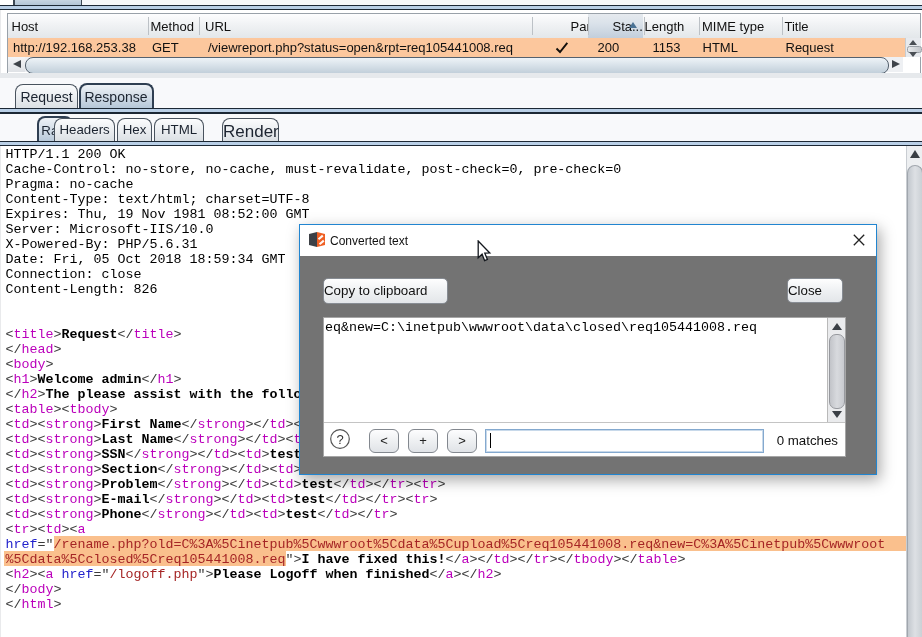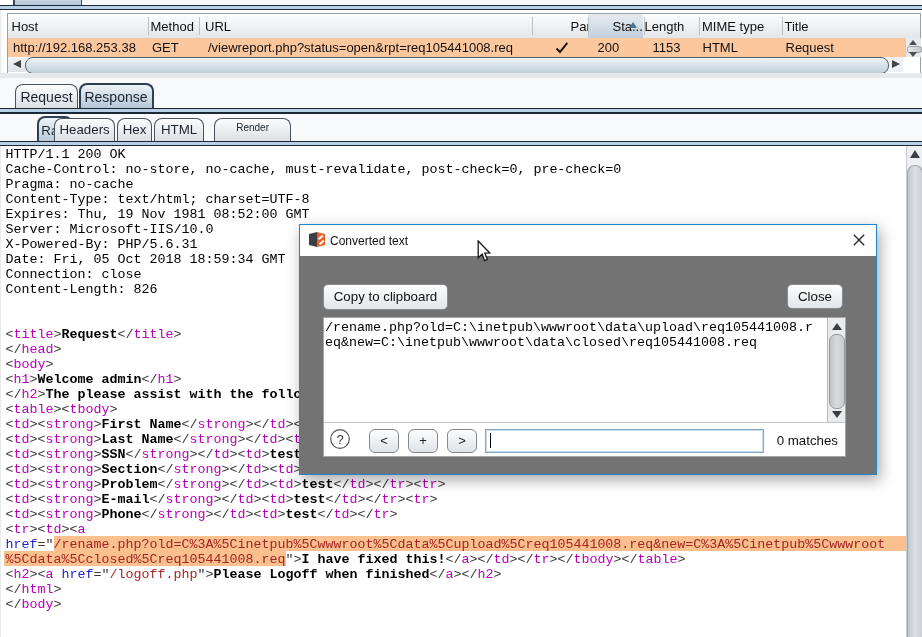--- a/index.html
+++ b/index.html
@@ -47,21 +47,21 @@
 #mvsb{position:absolute;left:905.5px;top:145.6px;width:16.5px;height:492px;background:#edeff1;border-left:1px solid #c9cdd2;}
 #mvsb .thumb{position:absolute;left:0.5px;top:19px;width:14px;height:473px;border-radius:8px 8px 0 0;
   border:1px solid #a0a6ad;border-bottom:none;background:linear-gradient(90deg,#c3c8ce,#dde0e4 50%,#cbd0d5);}
 
 #dlg{position:absolute;left:299px;top:224px;width:566px;height:249px;background:#737373;
   border:1px solid #2185d0;box-shadow:3px 5px 14px rgba(0,0,0,0.35);padding-left:10px;}
 #dlgtitle{position:absolute;left:0;top:0;width:100%;height:31px;background:#fff;}
 #dlgtitle .txt{position:absolute;left:30px;top:9px;font-size:12px;color:#111;}
 .btn{position:absolute;border:1px solid #878c93;border-radius:5px;
   background:linear-gradient(#fefefe,#eff1f3 50%,#e3e6e9);
-  font-size:13.3px;color:#111;text-align:center;margin-top:6px;}
+  font-size:13.3px;color:#111;text-align:left;}
 #container{position:absolute;left:23px;top:92px;width:521px;height:138px;background:#fff;border:1px solid #a6a6a6;}
 #dlgtext{position:absolute;left:1px;top:2px;font-family:"Liberation Mono",monospace;
   font-size:13.333px;line-height:15px;color:#000;}
 #dlgtext div{height:15px;white-space:pre;}
 #dlgsb{position:absolute;right:0px;top:0px;width:17px;height:104px;background:#eaebed;border-left:1px solid #b9b9b9;}
 #dlgsb .thumb{position:absolute;left:1px;top:16px;width:14px;height:73px;border-radius:7px;
   border:1px solid #97999e;background:linear-gradient(90deg,#c2c4c9,#d8dade 50%,#c8cacf);}
 #searchbar{position:absolute;left:0;top:104px;width:100%;height:33px;border-top:1px solid #c4c4c4;background:#fff;}
 .sbtn{position:absolute;top:6px;width:28px;height:22px;border:1px solid #83888f;border-radius:6px;
   background:linear-gradient(#fdfdfe,#eef0f2 50%,#e0e3e7);text-align:center;font-size:13px;color:#222;line-height:22px;}
@@ -144,21 +144,21 @@
     </div>
   <div class="tab" style="left:54px;width:59.2px;top:117.5px;height:23px;font-size:13.3px;">
       <span style="top:3.5px;">Headers</span>
     </div>
   <div class="tab" style="left:117px;width:33.2px;top:117.5px;height:23px;font-size:13.3px;">
       <span style="top:3.5px;">Hex</span>
     </div>
   <div class="tab" style="left:154px;width:48.2px;top:117.5px;height:23px;font-size:13.3px;">
       <span style="top:3.5px;">HTML</span>
     </div>
-  <div class="tab" style="left:214px;width:55.2px;top:117.5px;height:23px;font-size:10px;padding-left:20px;">
+  <div class="tab" style="left:222px;width:55.2px;top:117.5px;height:23px;font-size:17px;">
       <span style="top:3.5px;">Render</span>
     </div>
   <div class="band" style="top:140.5px;"></div>
 
   <div class="hl1"></div>
   <div class="hl2"></div>
 
   <div id="maintext">
 <div>HTTP/1.1 200 OK</div>
 <div>Cache-Control: no-store, no-cache, must-revalidate, post-check=0, pre-check=0</div>
@@ -182,22 +182,22 @@
 <div><span class="b">&lt;</span><span class="t">td</span><span class="b">&gt;&lt;</span><span class="t">strong</span><span class="b">&gt;</span><span class="s">Last Name</span><span class="b">&lt;/</span><span class="t">strong</span><span class="b">&gt;&lt;/</span><span class="t">td</span><span class="b">&gt;&lt;</span><span class="t">td</span><span class="b">&gt;</span><span class="s">test</span><span class="b">&lt;/</span><span class="t">td</span><span class="b">&gt;&lt;/</span><span class="t">tr</span><span class="b">&gt;&lt;</span><span class="t">tr</span><span class="b">&gt;</span></div>
 <div><span class="b">&lt;</span><span class="t">td</span><span class="b">&gt;&lt;</span><span class="t">strong</span><span class="b">&gt;</span><span class="s">SSN</span><span class="b">&lt;/</span><span class="t">strong</span><span class="b">&gt;&lt;/</span><span class="t">td</span><span class="b">&gt;&lt;</span><span class="t">td</span><span class="b">&gt;</span><span class="s">test</span><span class="b">&lt;/</span><span class="t">td</span><span class="b">&gt;&lt;/</span><span class="t">tr</span><span class="b">&gt;&lt;</span><span class="t">tr</span><span class="b">&gt;</span></div>
 <div><span class="b">&lt;</span><span class="t">td</span><span class="b">&gt;&lt;</span><span class="t">strong</span><span class="b">&gt;</span><span class="s">Section</span><span class="b">&lt;/</span><span class="t">strong</span><span class="b">&gt;&lt;/</span><span class="t">td</span><span class="b">&gt;&lt;</span><span class="t">td</span><span class="b">&gt;</span><span class="s">test</span><span class="b">&lt;/</span><span class="t">td</span><span class="b">&gt;&lt;/</span><span class="t">tr</span><span class="b">&gt;&lt;</span><span class="t">tr</span><span class="b">&gt;</span></div>
 <div><span class="b">&lt;</span><span class="t">td</span><span class="b">&gt;&lt;</span><span class="t">strong</span><span class="b">&gt;</span><span class="s">Problem</span><span class="b">&lt;/</span><span class="t">strong</span><span class="b">&gt;&lt;/</span><span class="t">td</span><span class="b">&gt;&lt;</span><span class="t">td</span><span class="b">&gt;</span><span class="s">test</span><span class="b">&lt;/</span><span class="t">td</span><span class="b">&gt;&lt;/</span><span class="t">tr</span><span class="b">&gt;&lt;</span><span class="t">tr</span><span class="b">&gt;</span></div>
 <div><span class="b">&lt;</span><span class="t">td</span><span class="b">&gt;&lt;</span><span class="t">strong</span><span class="b">&gt;</span><span class="s">E-mail</span><span class="b">&lt;/</span><span class="t">strong</span><span class="b">&gt;&lt;/</span><span class="t">td</span><span class="b">&gt;&lt;</span><span class="t">td</span><span class="b">&gt;</span><span class="s">test</span><span class="b">&lt;/</span><span class="t">td</span><span class="b">&gt;&lt;/</span><span class="t">tr</span><span class="b">&gt;&lt;</span><span class="t">tr</span><span class="b">&gt;</span></div>
 <div><span class="b">&lt;</span><span class="t">td</span><span class="b">&gt;&lt;</span><span class="t">strong</span><span class="b">&gt;</span><span class="s">Phone</span><span class="b">&lt;/</span><span class="t">strong</span><span class="b">&gt;&lt;/</span><span class="t">td</span><span class="b">&gt;&lt;</span><span class="t">td</span><span class="b">&gt;</span><span class="s">test</span><span class="b">&lt;/</span><span class="t">td</span><span class="b">&gt;&lt;/</span><span class="t">tr</span><span class="b">&gt;</span></div>
 <div><span class="b">&lt;</span><span class="t">tr</span><span class="b">&gt;&lt;</span><span class="t">td</span><span class="b">&gt;&lt;</span><span class="t">a</span></div>
 <div><span class="an">href</span><span class="b">="</span><span class="av">/rename.php?old=C%3A%5Cinetpub%5Cwwwroot%5Cdata%5Cupload%5Creq105441008.req&amp;new=C%3A%5Cinetpub%5Cwwwroot</span></div>
 <div><span class="av">%5Cdata%5Cclosed%5Creq105441008.req</span><span class="b">"&gt;</span><span class="s">I have fixed this!</span><span class="b">&lt;/</span><span class="t">a</span><span class="b">&gt;&lt;/</span><span class="t">td</span><span class="b">&gt;&lt;/</span><span class="t">tr</span><span class="b">&gt;&lt;/</span><span class="t">tbody</span><span class="b">&gt;&lt;/</span><span class="t">table</span><span class="b">&gt;</span></div>
 <div><span class="b">&lt;</span><span class="t">h2</span><span class="b">&gt;&lt;</span><span class="t">a</span> <span class="an">href</span><span class="b">="</span><span class="av">/logoff.php</span><span class="b">"&gt;</span><span class="s">Please Logoff when finished</span><span class="b">&lt;/</span><span class="t">a</span><span class="b">&gt;&lt;/</span><span class="t">h2</span><span class="b">&gt;</span></div>
+<div><span class="b">&lt;/</span><span class="t">body</span><span class="b">&gt;</span></div>
 <div><span class="b">&lt;/</span><span class="t">html</span><span class="b">&gt;</span></div>
-<div><span class="b">&lt;/</span><span class="t">body</span><span class="b">&gt;</span></div>
   </div>
 
   <div id="mvsb">
     <div class="arrow" style="left:3px;top:4px;border-left:5.5px solid transparent;border-right:5.5px solid transparent;border-bottom:8px solid #3a3f45;"></div>
     <div class="thumb"></div>
   </div>
 
   <div id="dlg">
     <div id="dlgtitle">
       <svg class="abs" style="left:8px;top:6px;" width="18" height="17" viewBox="0 0 18 17">
@@ -207,21 +207,20 @@
       </svg>
       <span class="txt">Converted text</span>
       <svg class="abs" style="right:11px;top:9px;" width="12" height="12" viewBox="0 0 12 12">
           <path d="M0.8 0.8 L11.2 11.2 M11.2 0.8 L0.8 11.2" stroke="#222" stroke-width="1.3"></path>
         </svg>
     </div>
     <div class="btn" style="left:23px;top:53px;width:123px;height:24px;line-height:24px;">Copy to clipboard</div>
     <div class="btn" style="left:487px;top:53px;width:54px;height:23px;line-height:23px;">Close</div>
     <div id="container">
       <div id="dlgtext">
-<div>/rename.php?old=C:\inetpub\wwwroot\data\upload\req105441008.r</div>
 <div>eq&amp;new=C:\inetpub\wwwroot\data\closed\req105441008.req</div>
       </div>
       <div id="dlgsb">
         <div class="arrow" style="left:4px;top:5px;border-left:5px solid transparent;border-right:5px solid transparent;border-bottom:7px solid #3a3f45;"></div>
         <div class="thumb"></div>
         <div class="arrow" style="left:4px;bottom:4px;border-left:5px solid transparent;border-right:5px solid transparent;border-top:7px solid #3a3f45;"></div>
       </div>
       <div id="searchbar">
         <svg class="abs" style="left:5px;top:5px;" width="22" height="22" viewBox="0 0 22 22">
           <circle cx="11" cy="11" r="9.3" fill="none" stroke="#555" stroke-width="1.2"></circle>

